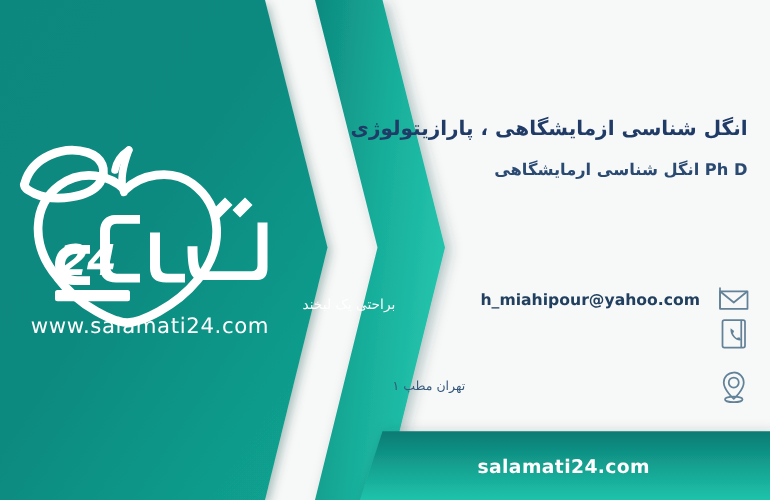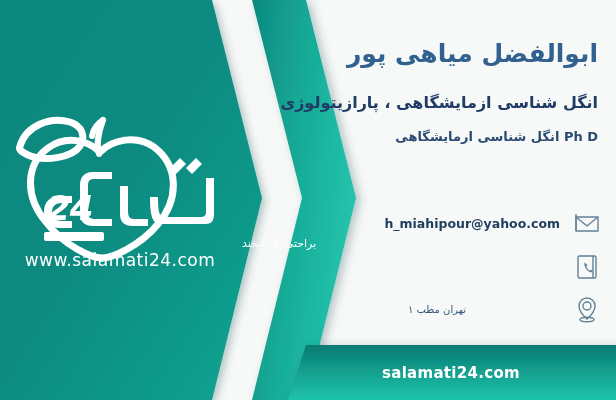--- a/index.html
+++ b/index.html
@@ -40,32 +40,32 @@
     color:#2a4a72;
   }
   .degree-line{display:block;}
 
   
   .contact{
     position:absolute;right:12px;width:290px;
     display:flex;flex-direction:row;align-items:center;
     justify-content:flex-start;gap:10px;
   }
-  .c-email{top:206px;}
+  .c-email{top:222px;}
   .c-phone{top:250px;}
   .c-addr {top:292px;}
 
   .c-icon{
     flex:0 0 auto;width:34px;height:34px;
     display:flex;align-items:center;justify-content:center;
     color:#41657f;opacity:.85;
   }
   .c-text{
     flex:1 1 auto;font-size:12px;font-weight:700;color:#224163;
-    text-align:center;white-space:nowrap;overflow:hidden;
+    text-align:left;white-space:nowrap;overflow:hidden;
   }
   .c-text.latin{direction:ltr;text-align:right;font-size:12.5px;color:#21405f;}
   .c-text.fa{font-size:10px;color:#36597c;font-weight:400;}
   .c-empty{height:14px;}
 
   
   .footer-text{
     position:absolute;left:298px;top:345px;width:306px;height:55px;
     display:flex;align-items:center;justify-content:center;
     color:#ffffff;font-size:15px;font-weight:700;letter-spacing:.3px;
@@ -163,21 +163,20 @@
       <text x="242" y="247" text-anchor="end" font-family="DejaVu Sans, sans-serif" font-size="11" fill="#ffffff" direction="rtl">براحتی یک لبخند</text>
     </g>
 
     <g>
       <text x="120" y="266" text-anchor="middle" font-family="DejaVu Sans, sans-serif" font-size="17" letter-spacing="0.5" fill="#ffffff">www.salamati24.com</text>
     </g>
   </svg>
 
   <div class="right-col">
 
-    <div class="name">ابوالفضل میاهی پور</div>
 
     <div class="specialty">انگل شناسی ازمایشگاهی ، پارازیتولوژی</div>
 
     <div class="degree-block">
       <span class="degree-line">Ph D انگل شناسی ارمایشگاهی</span>
     </div>
 
     <div class="contact c-email">
       <span class="c-icon">
         <svg viewBox="0 0 30 30" width="30" height="30" fill="none" stroke="#4a6e88" stroke-width="1.4" stroke-linejoin="round">

